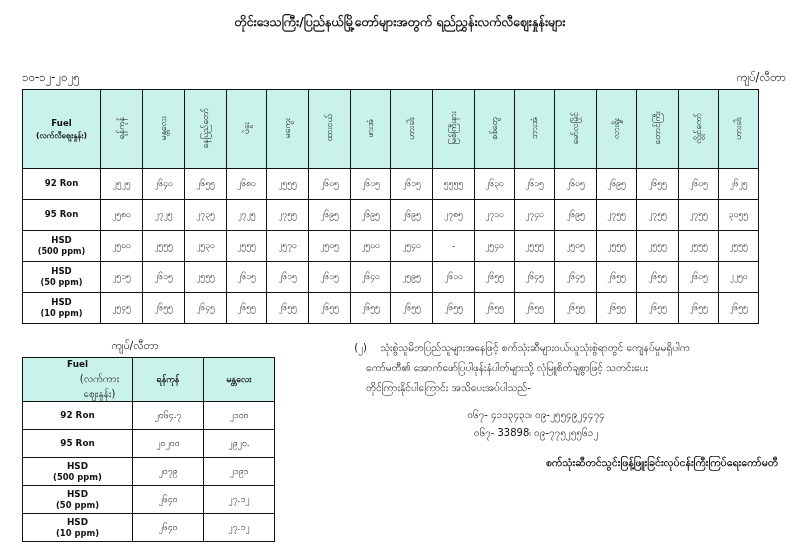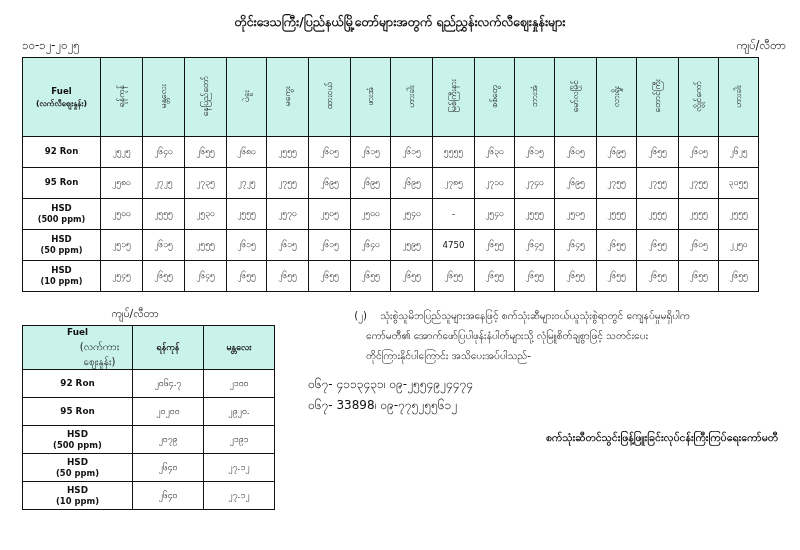--- a/index.html
+++ b/index.html
@@ -32,20 +32,21 @@
   .title-line2 {
     font-size: 12.5px;
     font-weight: bold;
   }
   .meta-row {
     display: flex;
     justify-content: space-between;
     align-items: center;
     padding: 6px 14px 2px 22px;
     font-size: 11px;
+    margin-top: 32px;
   }
   .date-text { font-size: 11.5px; }
   .unit-text { font-size: 11.5px; }
 
   
   .main-table-wrap {
     padding: 0 10px 0 22px;
   }
   table.grid {
     border-collapse: collapse;
@@ -136,23 +137,23 @@
   }
   .note-row {
     display: flex;
     align-items: flex-start;
   }
   .note-label { white-space: nowrap; padding-right: 2px; }
   .note-num { width: 26px; flex: 0 0 26px; text-align: left; }
   .note-body { flex: 1; }
   .note-indent { padding-left: 58px; }
   .phones {
-    text-align: left;
+    text-align: center;
     padding-top: 8px;
-    font-size: 12px;
+    font-size: 10px;
     line-height: 1.8;
     padding-right: 26px;
   }
   .footer-org {
     text-align: right;
     font-weight: bold;
     font-size: 10.6px;
     padding-top: 10px;
     padding-right: 12px;
   }
@@ -287,21 +288,21 @@
             <span class="sub">(50 ppm)</span>
           </td>
           <td class="val">၂၅၁၅</td>
           <td class="val">၂၆၁၅</td>
           <td class="val">၂၅၅၅</td>
           <td class="val">၂၆၁၅</td>
           <td class="val">၂၆၁၅</td>
           <td class="val">၂၆၁၅</td>
           <td class="val">၂၆၄၀</td>
           <td class="val">၂၅၉၅</td>
-          <td class="val">4750</td>
+          <td class="val">၂၆၁၀</td>
           <td class="val">၂၆၅၅</td>
           <td class="val">၂၆၄၅</td>
           <td class="val">၂၆၄၅</td>
           <td class="val">၂၆၅၅</td>
           <td class="val">၂၆၅၅</td>
           <td class="val">၂၆၀၅</td>
           <td class="val">၂၂၅၀</td>
         </tr>
         <tr>
           <td class="rowlabel">

